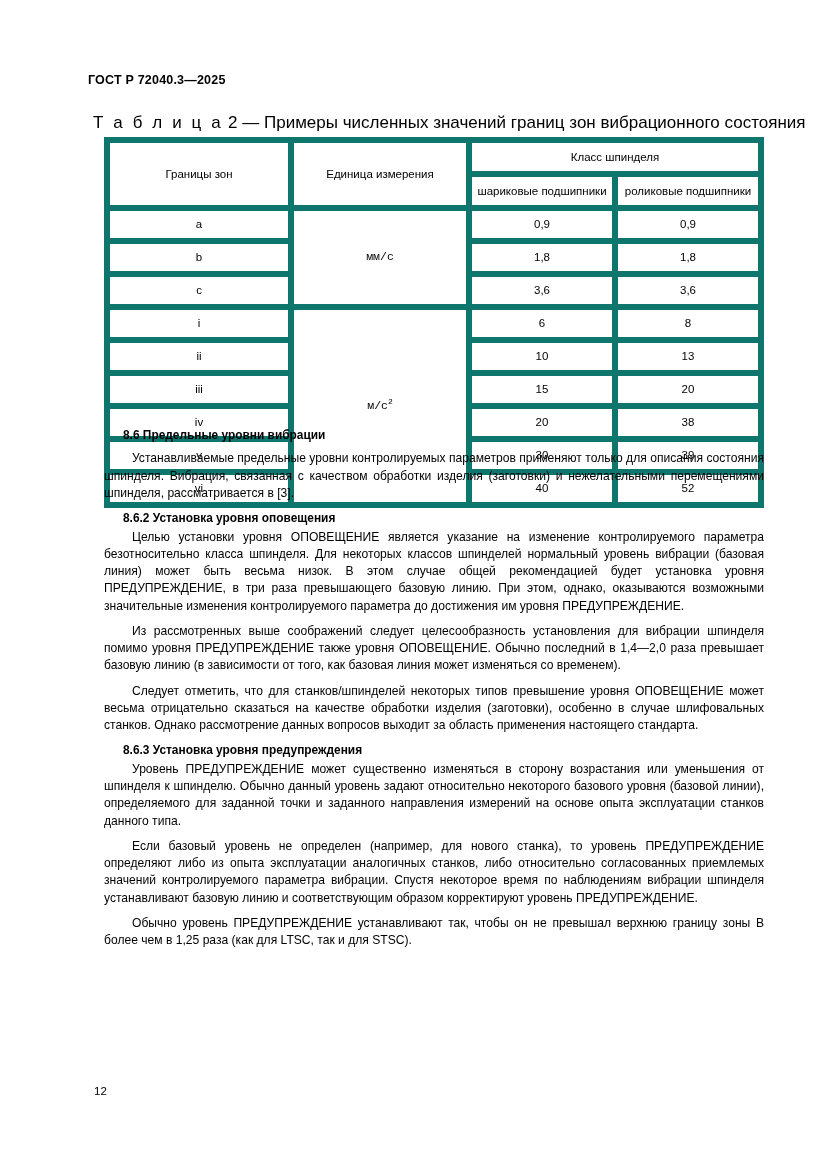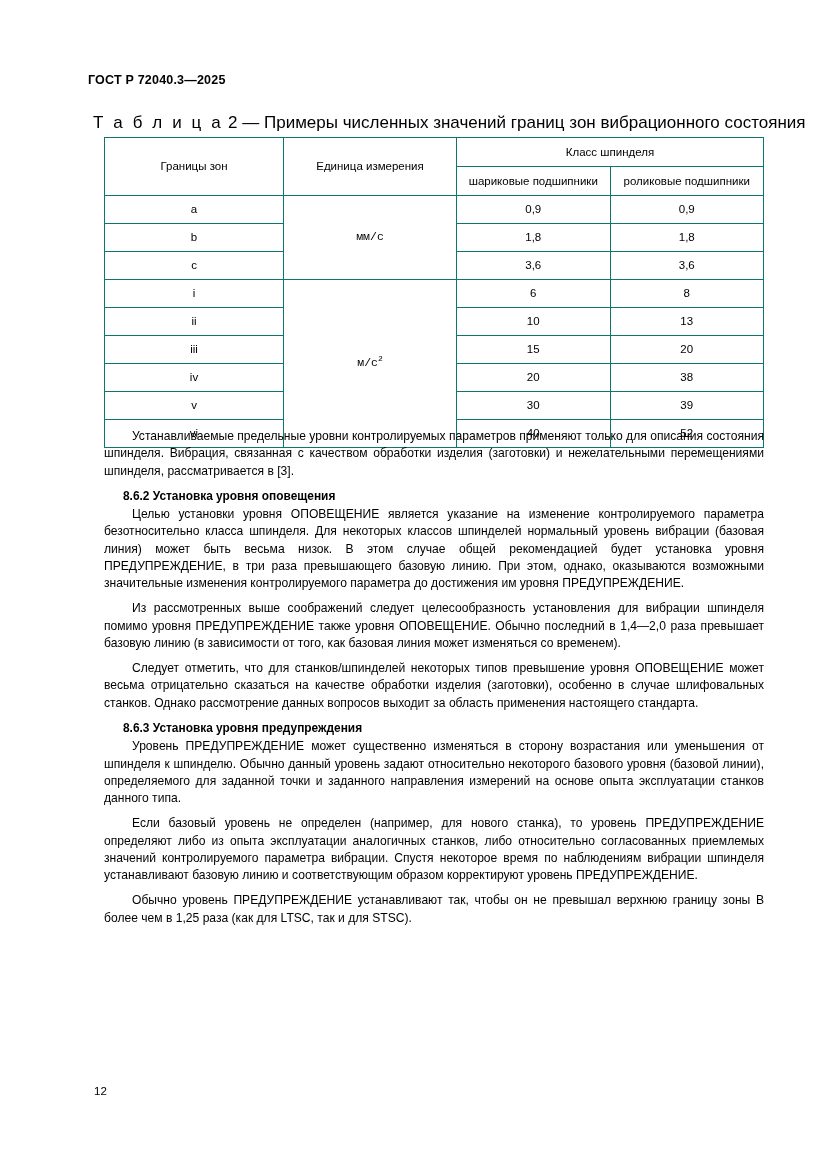--- a/index.html
+++ b/index.html
@@ -52,21 +52,21 @@
     width: 660px;
   }
   table.data-table {
     border-collapse: collapse;
     width: 660px;
     table-layout: fixed;
     font-size: 11.5px;
   }
   table.data-table th,
   table.data-table td {
-    border: 1px solid #0f766e;
+    border: 6px solid #0f766e;
     text-align: center;
     vertical-align: middle;
     font-weight: normal;
     padding: 0;
     height: 27px;
     line-height: 1.25;
   }
   table.data-table thead th {
     height: 28px;
   }
@@ -201,20 +201,21 @@
           <td>vi</td>
           <td>40</td>
           <td>52</td>
         </tr>
       </tbody>
     </table>
   </div>
 
   <div class="body-area">
 
+    <h3 class="sec-head first">8.6 Предельные уровни вибрации</h3>
 
     <p class="para">Устанавливаемые предельные уровни контролируемых параметров применяют только для описания состояния шпинделя. Вибрация, связанная с качеством обработки изделия (заготовки) и нежелательными перемещениями шпинделя, рассматривается в [3].</p>
 
     <h4 class="sub-head">8.6.2 Установка уровня оповещения</h4>
     <p class="para">Целью установки уровня ОПОВЕЩЕНИЕ является указание на изменение контролируемого параметра безотносительно класса шпинделя. Для некоторых классов шпинделей нормальный уровень вибрации (базовая линия) может быть весьма низок. В этом случае общей рекомендацией будет установка уровня ПРЕДУПРЕЖДЕНИЕ, в три раза превышающего базовую линию. При этом, однако, оказываются возможными значительные изменения контролируемого параметра до достижения им уровня ПРЕДУПРЕЖДЕНИЕ.</p>
     <p class="para">Из рассмотренных выше соображений следует целесообразность установления для вибрации шпинделя помимо уровня ПРЕДУПРЕЖДЕНИЕ также уровня ОПОВЕЩЕНИЕ. Обычно последний в 1,4—2,0 раза превышает базовую линию (в зависимости от того, как базовая линия может изменяться со временем).</p>
     <p class="para">Следует отметить, что для станков/шпинделей некоторых типов превышение уровня ОПОВЕЩЕНИЕ может весьма отрицательно сказаться на качестве обработки изделия (заготовки), особенно в случае шлифовальных станков. Однако рассмотрение данных вопросов выходит за область применения настоящего стандарта.</p>
 
     <h4 class="sub-head">8.6.3 Установка уровня предупреждения</h4>
     <p class="para">Уровень ПРЕДУПРЕЖДЕНИЕ может существенно изменяться в сторону возрастания или уменьшения от шпинделя к шпинделю. Обычно данный уровень задают относительно некоторого базового уровня (базовой линии), определяемого для заданной точки и заданного направления измерений на основе опыта эксплуатации станков данного типа.</p>

